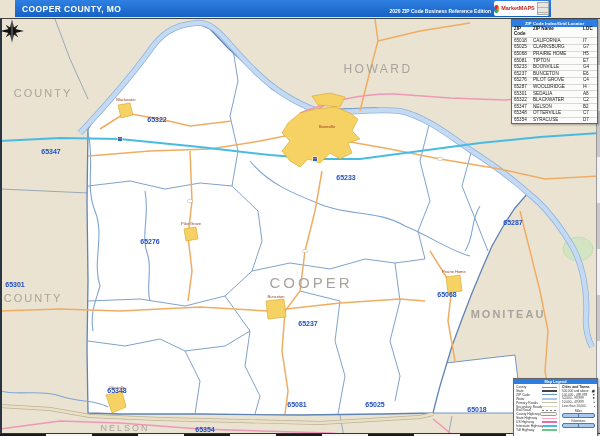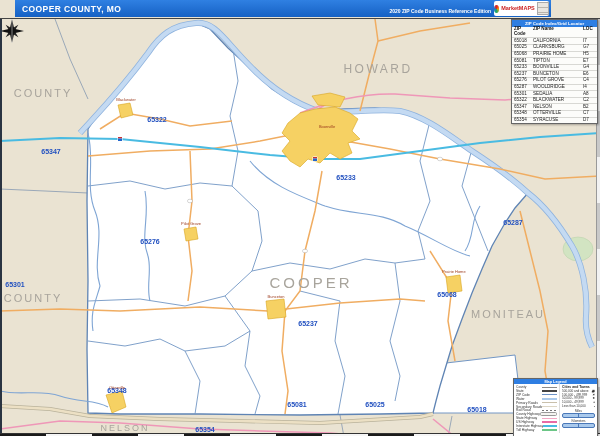--- a/index.html
+++ b/index.html
@@ -214,21 +214,21 @@
         </g>
       </g>
     </svg>
 
     <div>
 
     <div class="county-label" style="left: 43px; top: 74px; font-size: 11px; letter-spacing: 2px;"><span>COUNTY</span></div>
         <div class="county-label" style="left: 378px; top: 50px; font-size: 12px; letter-spacing: 2.5px;"><span>HOWARD</span></div>
         <div class="county-label" style="left: 33px; top: 279px; font-size: 11px; letter-spacing: 2px;"><span>COUNTY</span></div>
         <div class="county-label" style="left: 311px; top: 263px; font-size: 15px; letter-spacing: 3px;"><span>COOPER</span></div>
-        <div class="county-label" style="left: 508px; top: 295px; font-size: 11px; letter-spacing: 2px;"><span>MONITEAU</span></div>
+        <div class="county-label" style="left: 508px; top: 295px; font-size: 11px; letter-spacing: 2px; font-weight: bold;"><span>MONITEAU</span></div>
         <div class="county-label" style="left: 125px; top: 409px; font-size: 9px; letter-spacing: 2px;"><span>NELSON</span></div>
       </div>
     <div>
 
     <div class="zip-label" style="left: 157px; top: 100px;"><span>65322</span></div>
         <div class="zip-label" style="left: 51px; top: 132px;"><span>65347</span></div>
         <div class="zip-label" style="left: 346px; top: 158px;"><span>65233</span></div>
         <div class="zip-label" style="left: 150px; top: 222px;"><span>65276</span></div>
         <div class="zip-label" style="left: 15px; top: 265px;"><span>65301</span></div>
         <div class="zip-label" style="left: 513px; top: 203px;"><span>65287</span></div>

